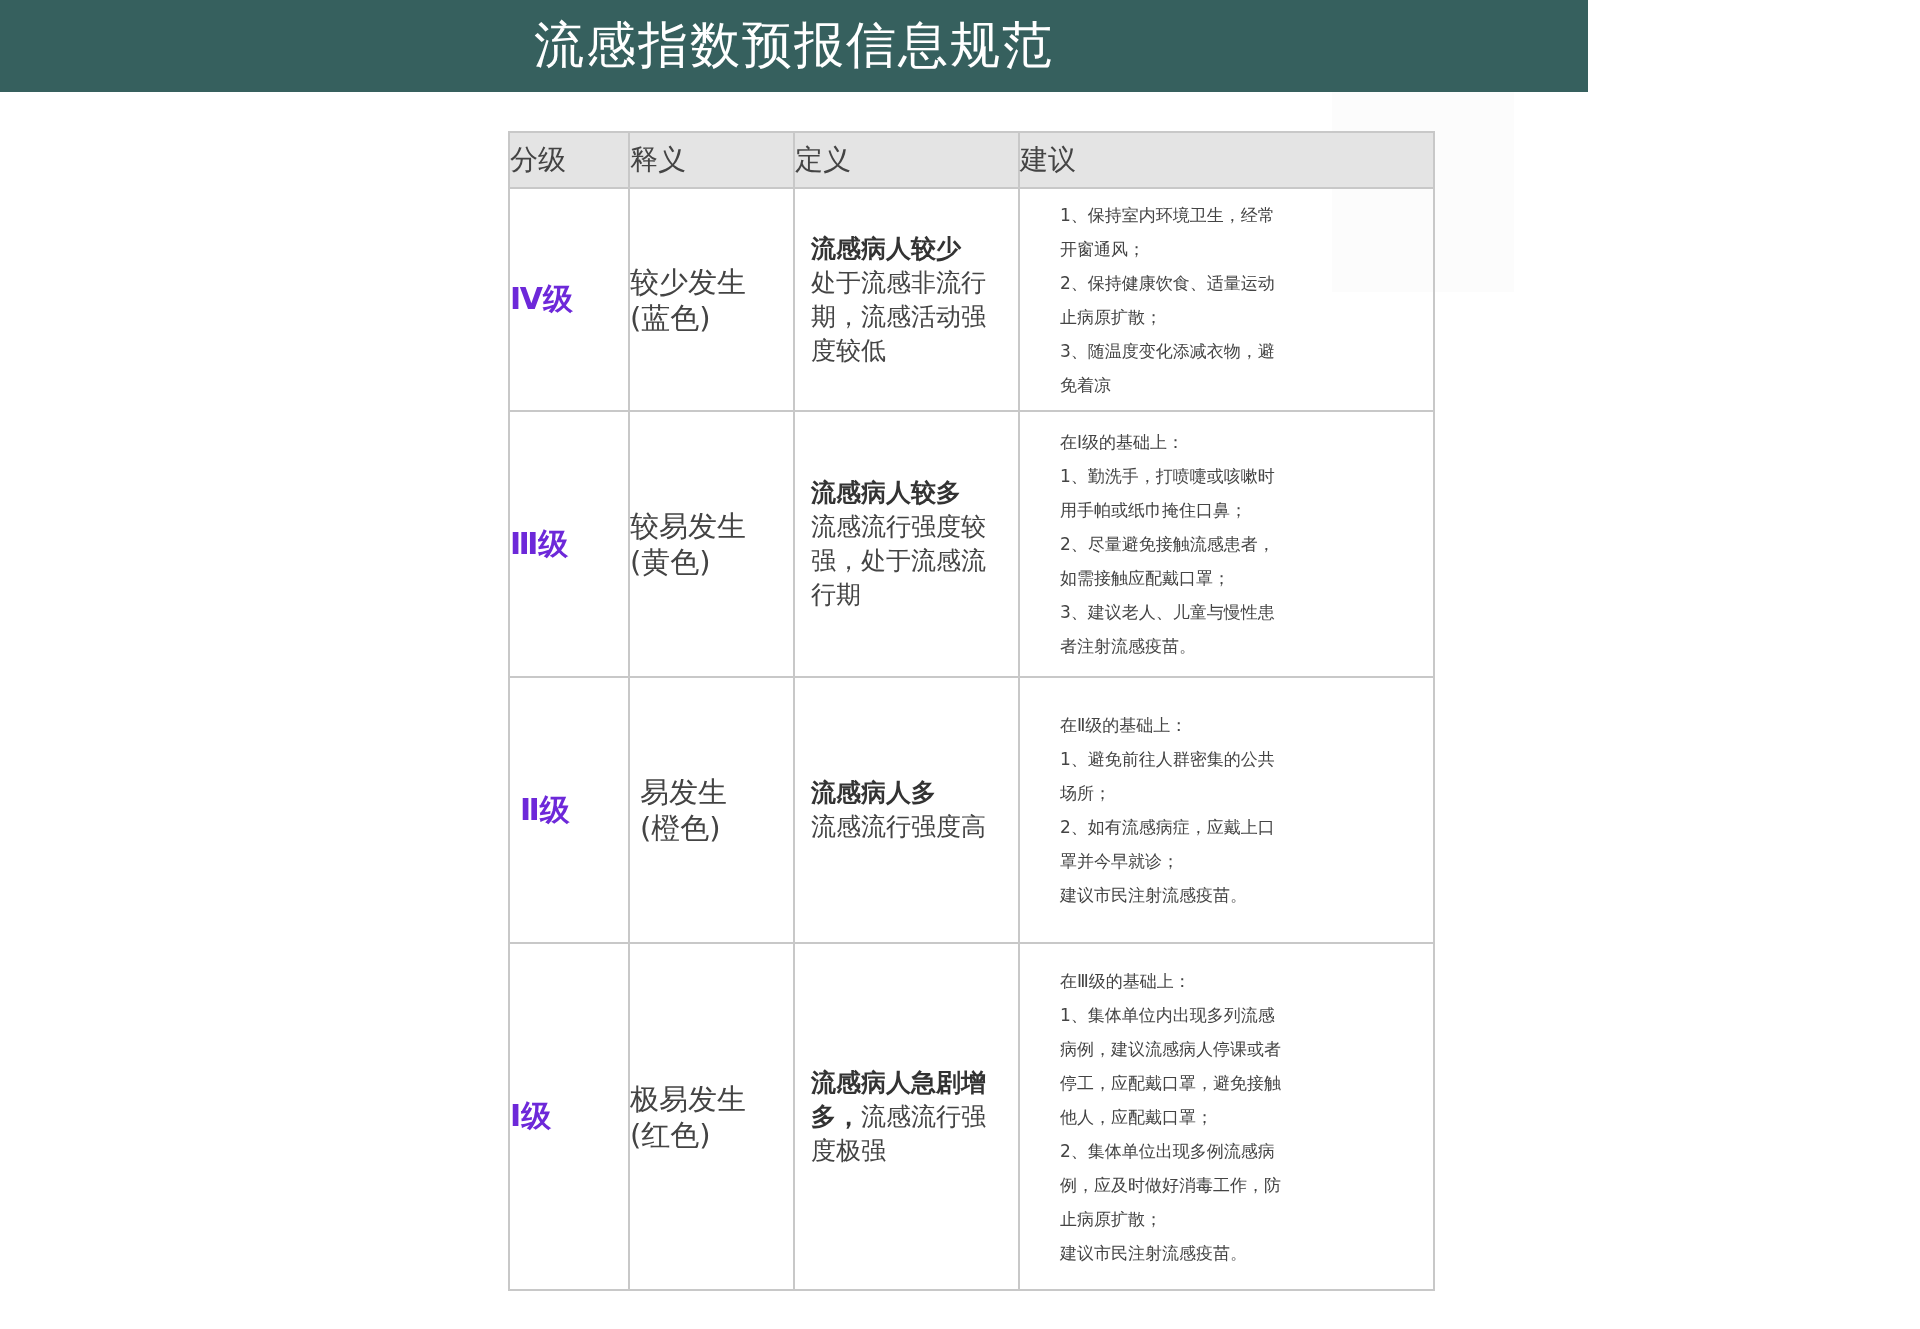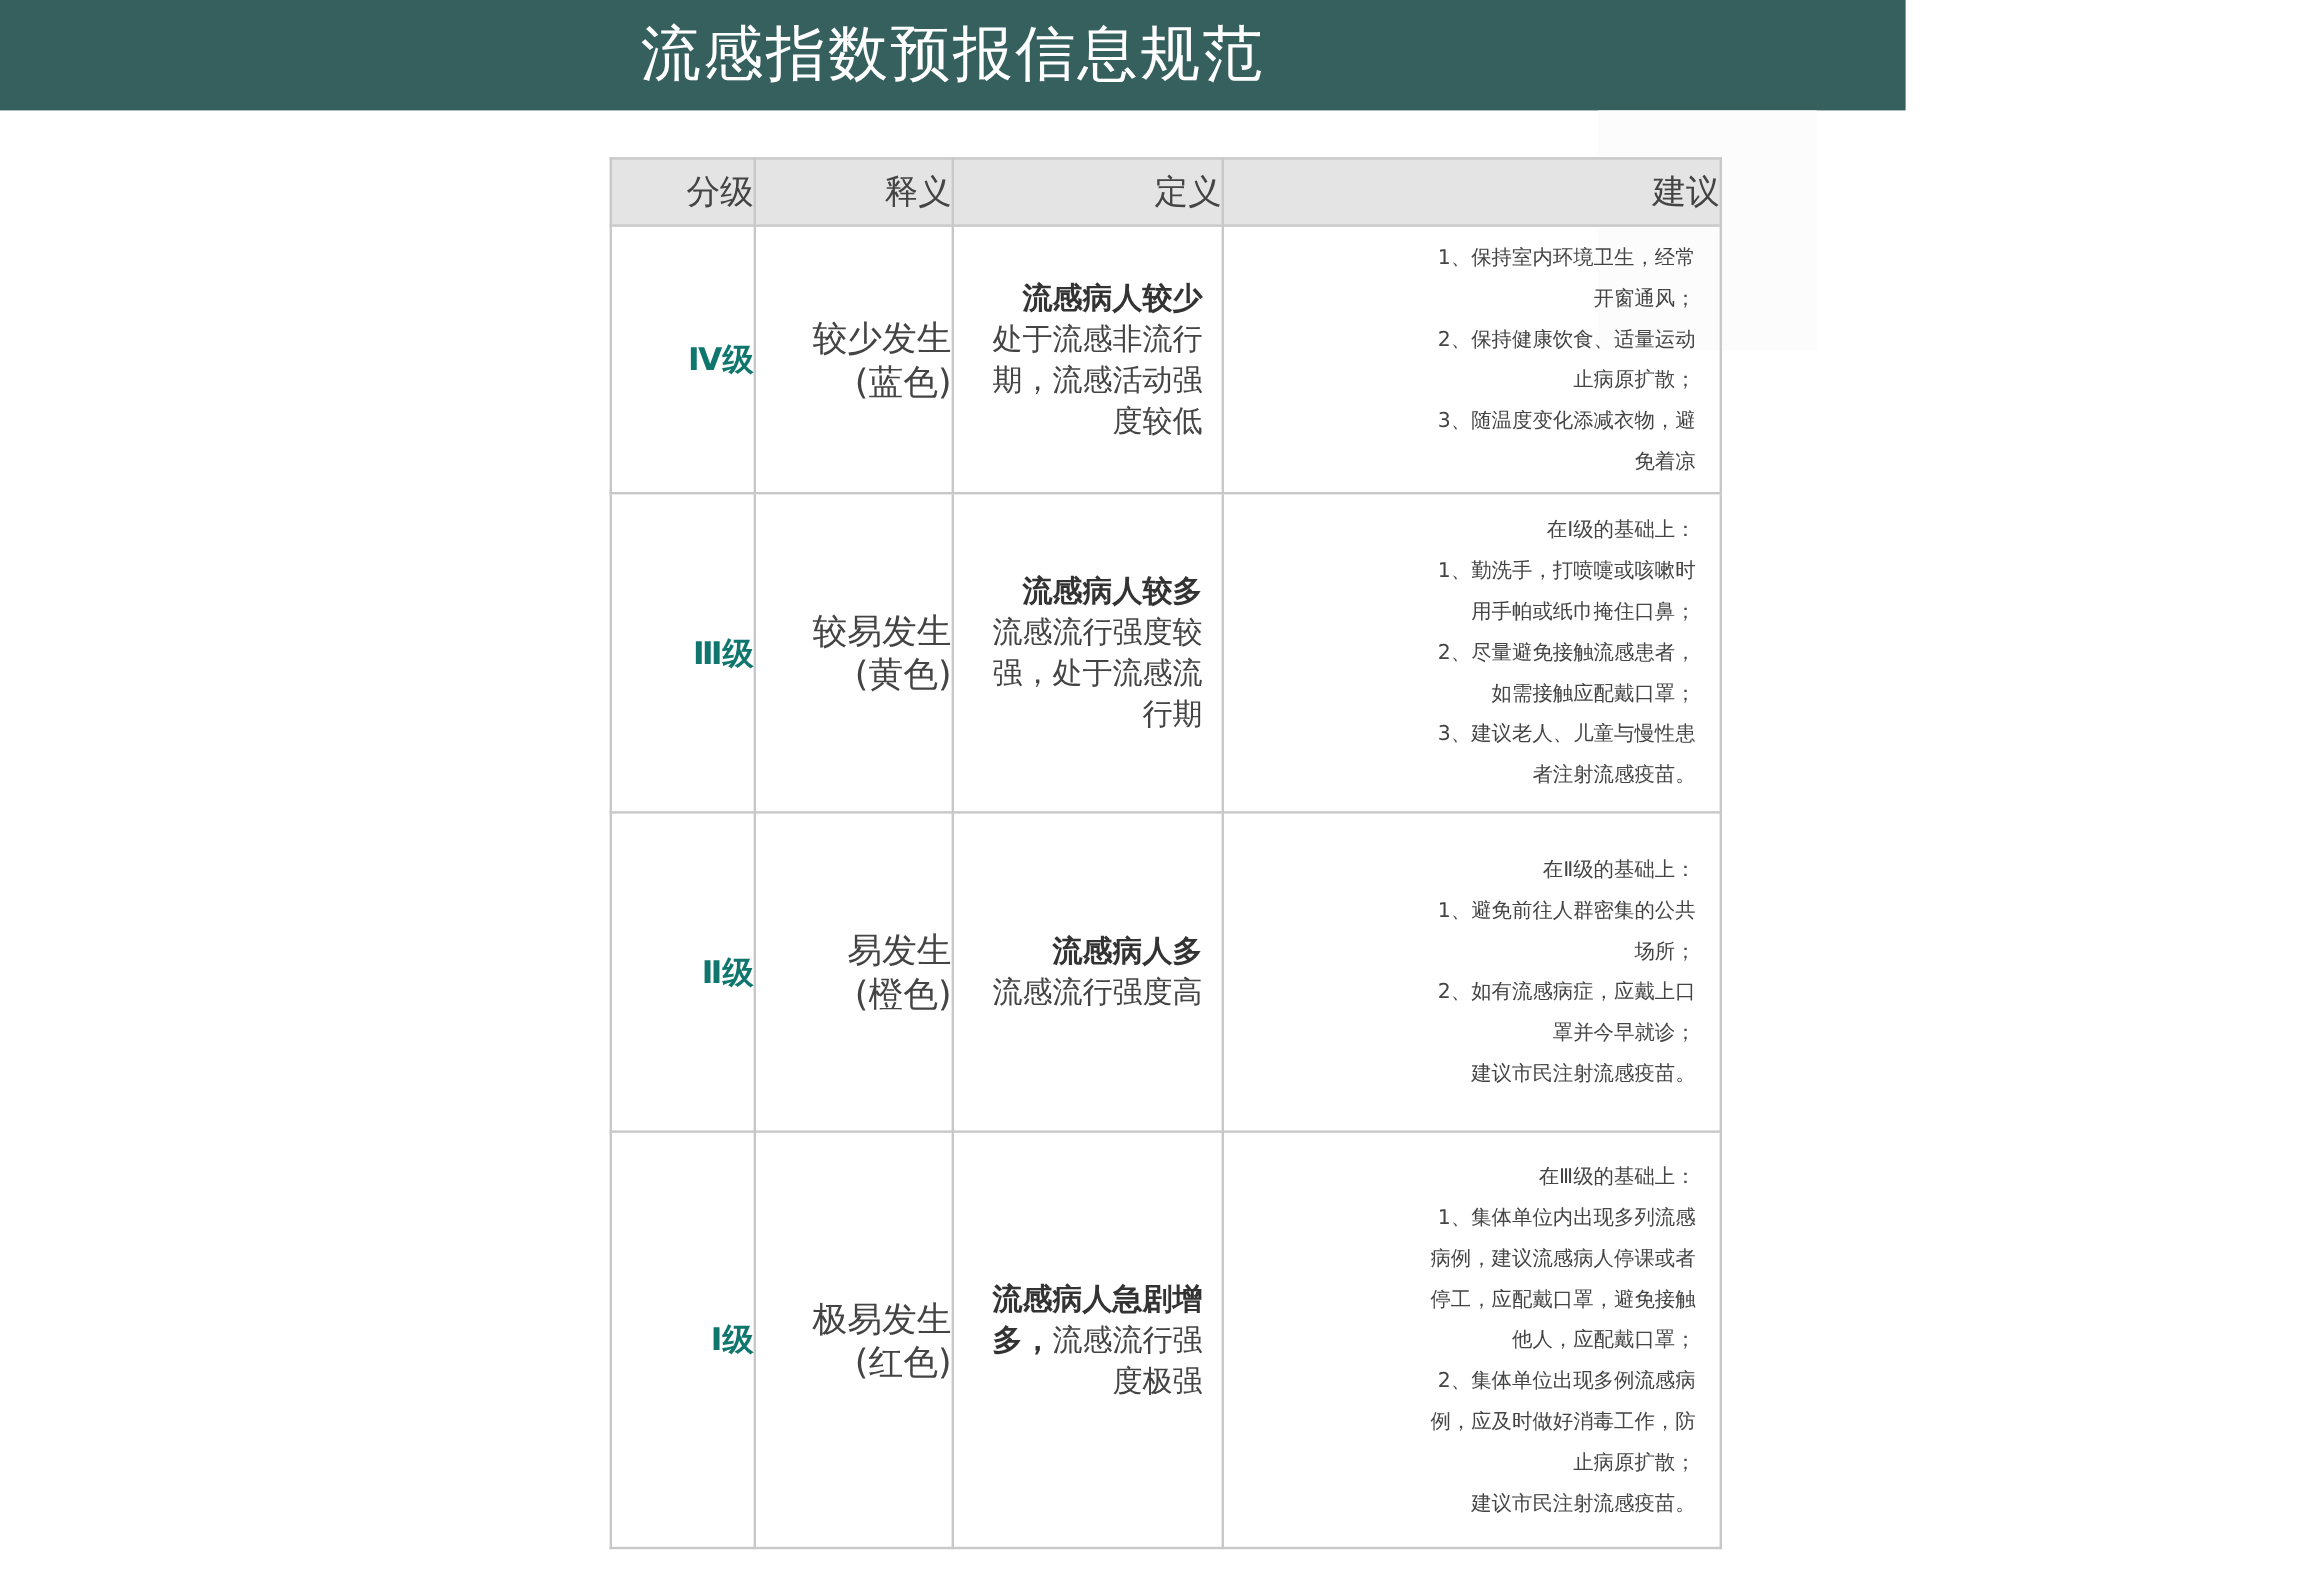--- a/index.html
+++ b/index.html
@@ -22,35 +22,35 @@
     position: absolute; left: 1332px; top: 92px; width: 182px; height: 200px;
     background: #fcfcfc;
   }
   table.spec {
     position: absolute; left: 508px; top: 131px;
     border-collapse: collapse; table-layout: fixed;
     width: 925px;
   }
   table.spec th, table.spec td {
     border: 2px solid #c8c8c8;
-    padding: 0; vertical-align: middle; text-align: right;
+    padding: 0; vertical-align: middle; text-align: left;
   }
   table.spec th {
     background: #e4e4e4; height: 54px;
     font-weight: normal; font-size: 28px; color: #444444;
   }
   col.c1 { width: 120px; }
   col.c2 { width: 165px; }
   col.c3 { width: 225px; }
   col.c4 { width: 415px; }
   tr.r1 td { height: 221px; }
   tr.r2 td { height: 264px; }
   tr.r3 td { height: 264px; padding-left: 10px; }
   tr.r4 td { height: 345px; }
-  .level { font-weight: bold; font-size: 26px; color: #0f766e; border-radius: 19px; }
+  .level { font-weight: bold; font-size: 30px; color: #6d28d9; border-radius: 19px; }
   .meaning { font-size: 29px; line-height: 36px; }
   .meaning span { display: block; }
   .definition { font-size: 25px; line-height: 34px; padding: 0 16px !important; }
   .definition b { font-weight: bold; color: #333333; }
   .advice { text-align: left; padding: 0 20px 0 40px !important; font-size: 17px; line-height: 34px; margin-left: 13px; }
   .advice div { white-space: nowrap; }
 </style>
 </head>
 <body>
 

